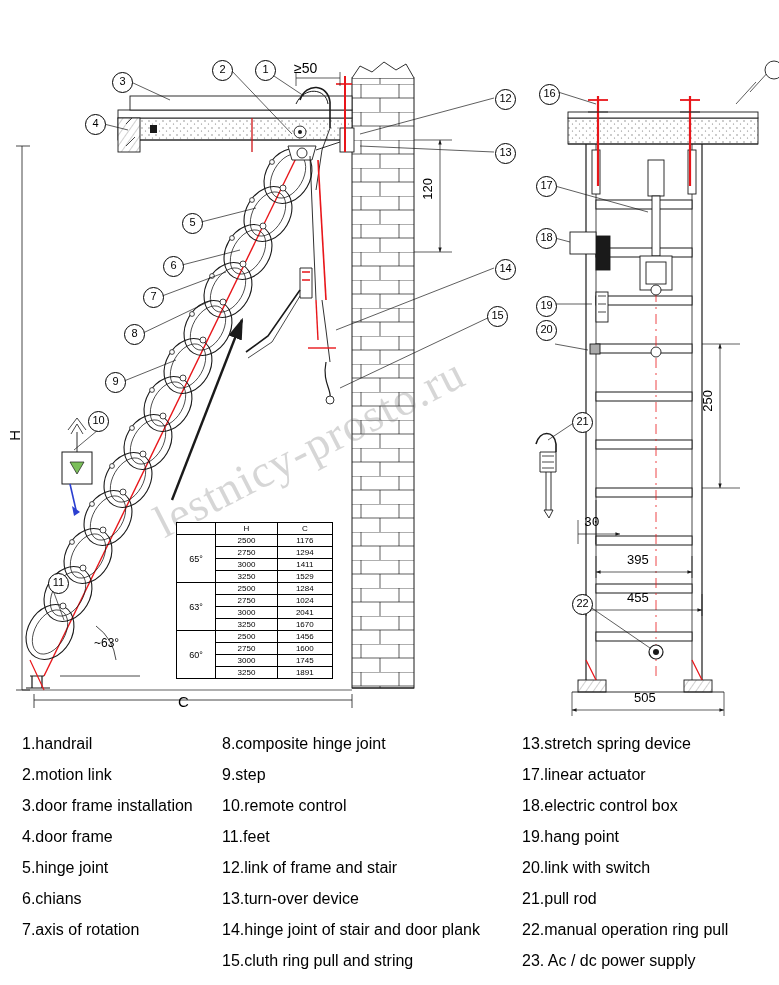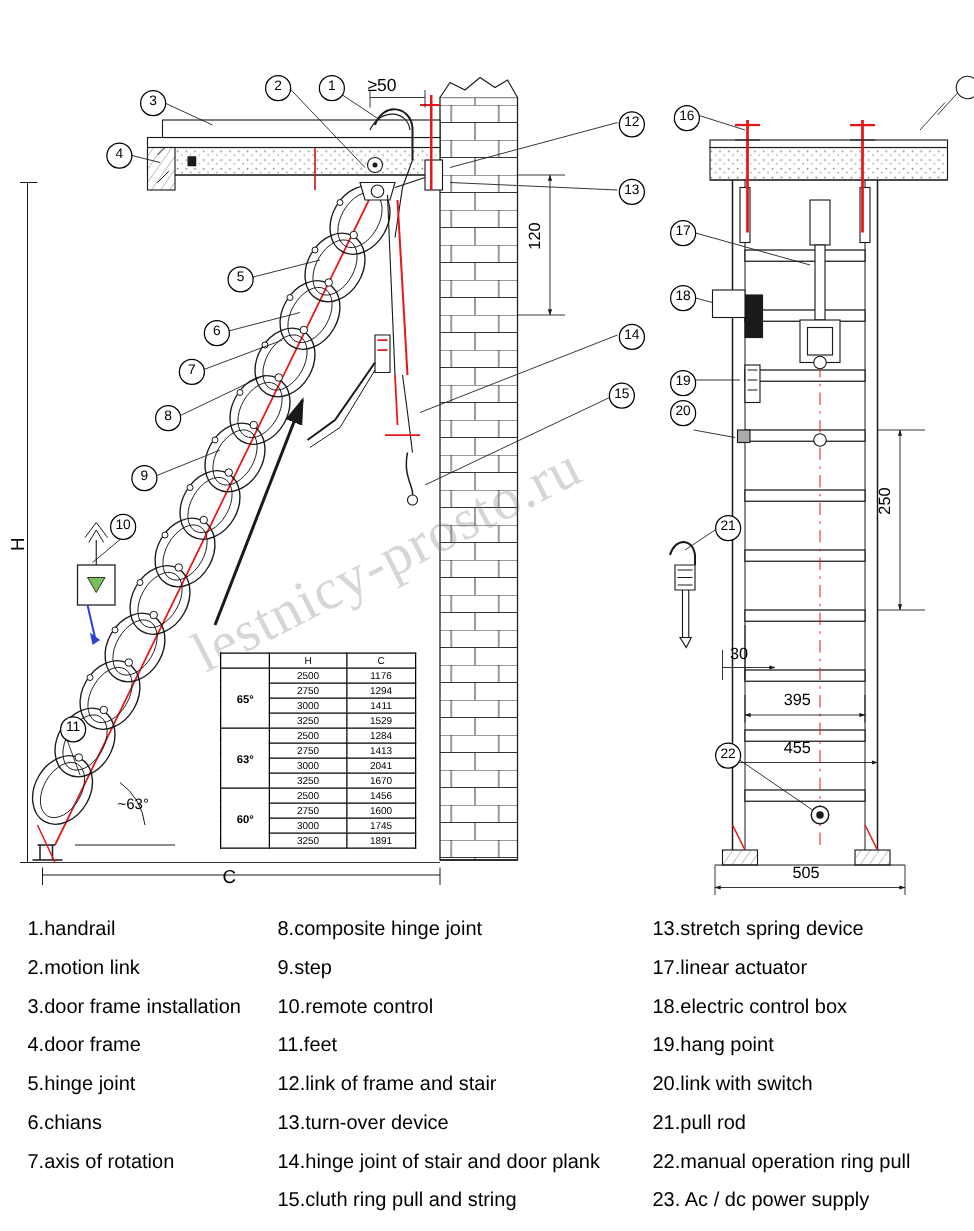--- a/index.html
+++ b/index.html
@@ -62,21 +62,20 @@
     border: 1px solid #000;
     padding: 0 2px;
     text-align: center;
     height: 11px;
     font-weight: normal;
     line-height: 10px;
   }
   .spec-table td.ang {
     width: 34px;
     font-size: 9px;
-    font-weight: bold;
   }
   .spec-table td.h, .spec-table th.h { width: 56px; }
   .spec-table td.c, .spec-table th.c { width: 50px; }
 
   
   .legend {
     position: absolute;
     left: 0;
     top: 735px;
     width: 779px;
@@ -390,21 +389,21 @@
   </svg>
 
   <div class="watermark">lestnicy-prosto.ru</div>
 
   <div class="dimlabel" style="left:294px;top:60px;font-size:14px;">≥50</div>
   <div class="dimlabel vert" style="left:420px;top:178px;">120</div>
   <div class="dimlabel vert" style="left:6px;top:430px;font-size:15px;">H</div>
   <div class="dimlabel" style="left:178px;top:693px;font-size:15px;">C</div>
   <div class="dimlabel" style="left:94px;top:636px;font-size:12px;">~63°</div>
   <div class="dimlabel vert" style="left:700px;top:390px;">250</div>
-  <div class="dimlabel" style="left:584px;top:515px;">30</div>
+  <div class="dimlabel" style="left:584px;top:515px;font-family:Liberation Mono, monospace;">30</div>
   <div class="dimlabel" style="left:627px;top:552px;">395</div>
   <div class="dimlabel" style="left:627px;top:590px;">455</div>
   <div class="dimlabel" style="left:634px;top:690px;">505</div>
 
   <div class="callout-num" style="left:255px;top:60px">1</div>
   <div class="callout-num" style="left:212px;top:60px">2</div>
   <div class="callout-num" style="left:112px;top:72px">3</div>
   <div class="callout-num" style="left:85px;top:114px">4</div>
   <div class="callout-num" style="left:182px;top:213px">5</div>
   <div class="callout-num" style="left:163px;top:256px">6</div>
@@ -451,21 +450,21 @@
       <td class="c">1529</td>
     </tr>
 
     <tr>
       <td class="ang" rowspan="4">63°</td>
       <td class="h">2500</td>
       <td class="c">1284</td>
     </tr>
     <tr>
       <td class="h">2750</td>
-      <td class="c">1413</td>
+      <td class="c">1024</td>
     </tr>
     <tr>
       <td class="h">3000</td>
       <td class="c">2041</td>
     </tr>
     <tr>
       <td class="h">3250</td>
       <td class="c">1670</td>
     </tr>
 

